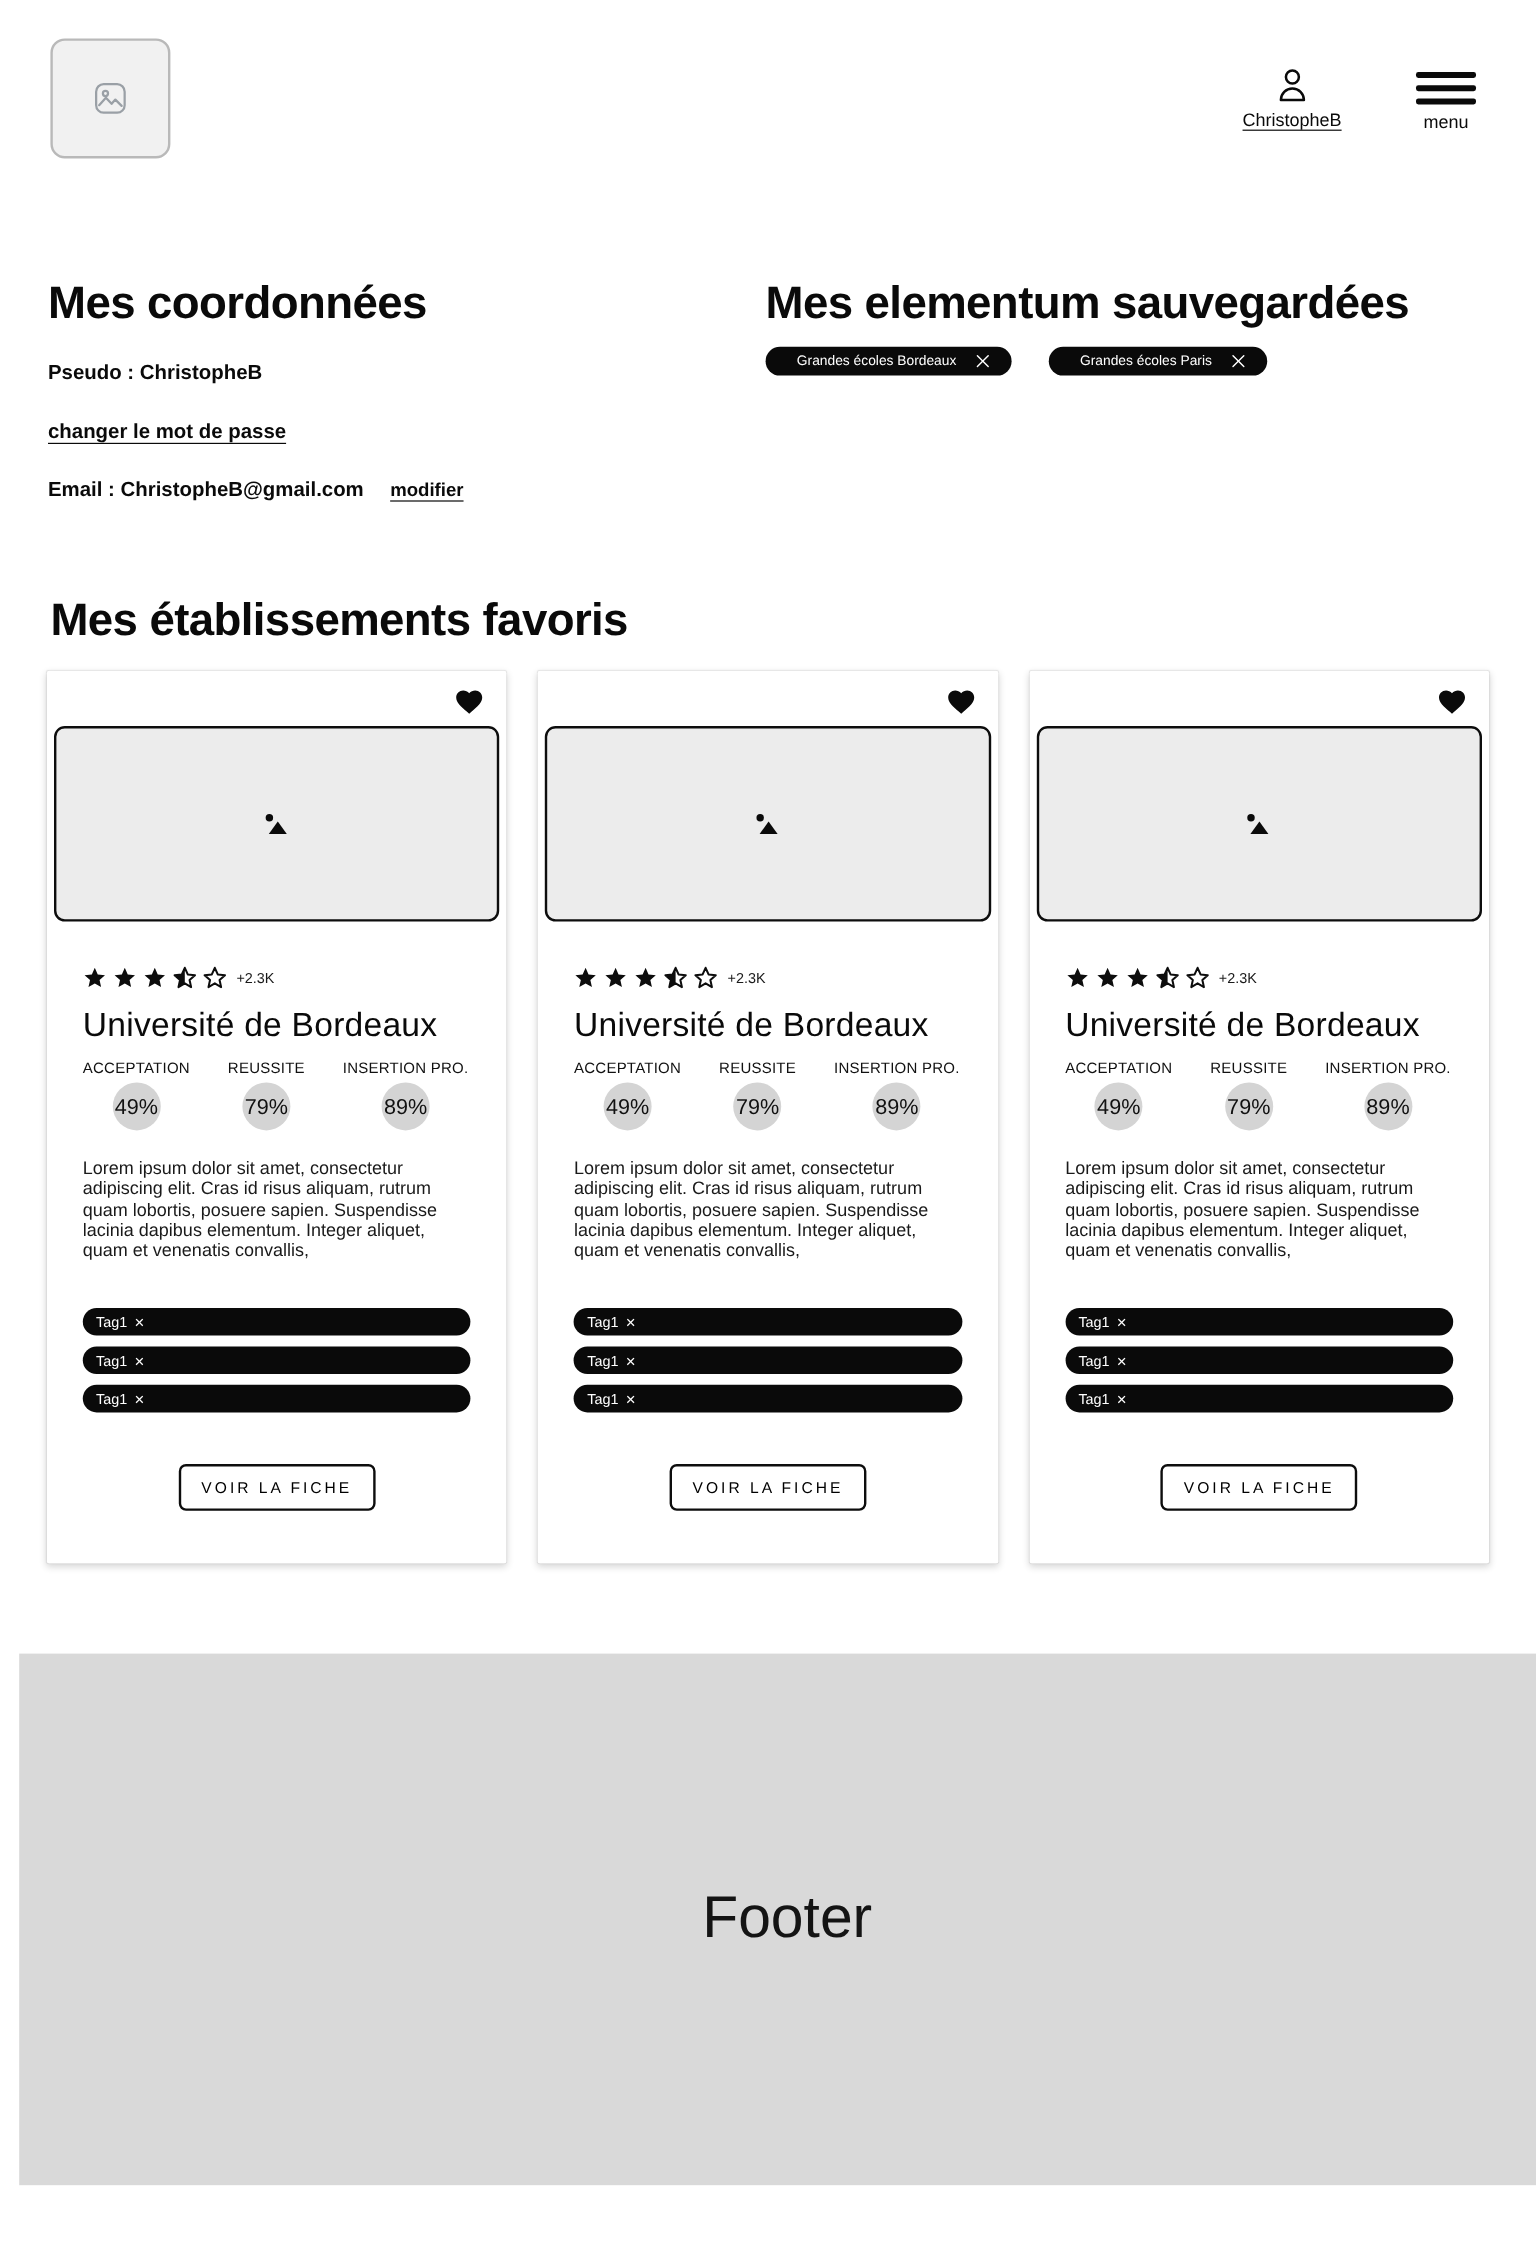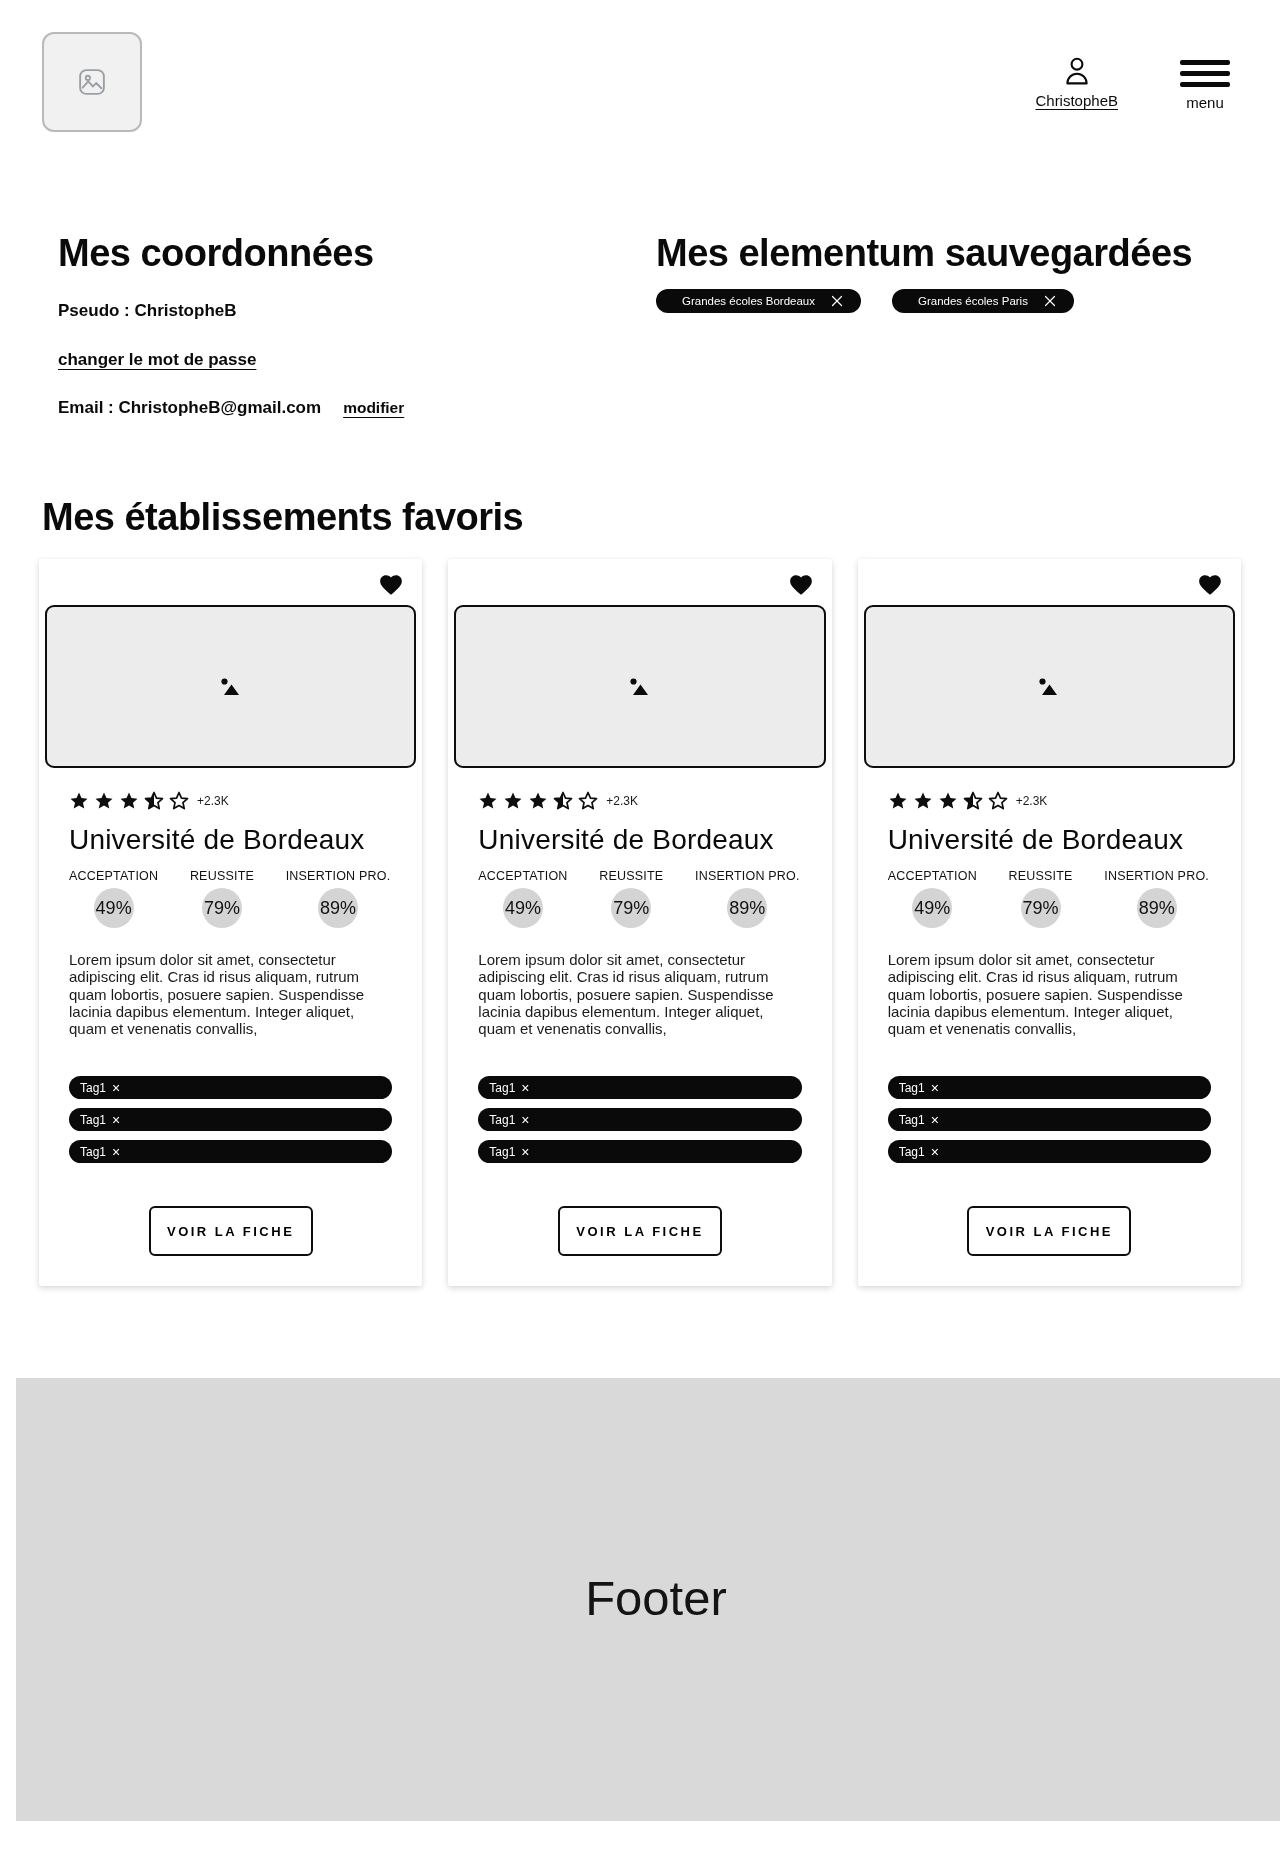--- a/index.html
+++ b/index.html
@@ -17,21 +17,21 @@
   }
   .header-right { display:flex; gap:62px; align-items:flex-start; padding-top:22px; padding-right:8px; }
   .user-block { display:flex; flex-direction:column; align-items:center; gap:2px; cursor:pointer; }
   .user-block .uname { font-size:15px; text-decoration:underline; text-underline-offset:3px; }
   .menu-block { display:flex; flex-direction:column; align-items:center; gap:7px; cursor:pointer; }
   .hamburger { display:flex; flex-direction:column; gap:6px; padding-top:6px; }
   .hamburger span { display:block; width:50px; height:5px; background:#0a0a0a; border-radius:2px; }
   .menu-block .mlabel { font-size:15px; }
 
   
-  .top-grid { display:grid; grid-template-columns:598px 1fr; padding:0 58px; margin-top:100px; align-items:start; }
+  .top-grid { display:grid; grid-template-columns:598px 1fr; padding:0 40px; margin-top:100px; align-items:start; }
   h1.section-title { font-size:38px; font-weight:800; letter-spacing:-0.5px; }
   .coord-line { font-size:17px; font-weight:700; }
   .coord-pseudo { margin-top:26px; }
   .coord-pass { margin-top:29px; display:inline-block; text-decoration:underline; text-underline-offset:4px; cursor:pointer; }
   .coord-email-row { margin-top:28px; display:flex; align-items:baseline; gap:22px; }
   .coord-modif { font-size:15.5px; font-weight:700; text-decoration:underline; text-underline-offset:4px; cursor:pointer; }
 
   .search-pills { display:flex; gap:31px; margin-top:14px; }
   .search-pill {
     background:#0a0a0a; color:#fff; border-radius:999px; height:24px;
@@ -45,42 +45,42 @@
   .card {
     background:#fff; border-radius:2px; box-shadow:0 2px 6px rgba(0,0,0,0.16), 0 0 1px rgba(0,0,0,0.1);
     padding-bottom:28px; display:flex; flex-direction:column;
   }
   .card-heart { display:flex; justify-content:flex-end; padding:13px 18px 9px 18px; }
   .card-heart svg { cursor:pointer; }
   .card-img {
     margin:0 6px; height:163px; background:#ececec; border:2px solid #0d0d0d; border-radius:9px;
     display:flex; align-items:center; justify-content:center;
   }
-  .card-body { padding:2px 30px; display:flex; flex-direction:column; flex:1; }
+  .card-body { padding:16px 30px; display:flex; flex-direction:column; flex:1; }
   .stars-row { display:flex; align-items:center; gap:5px; margin-top:21px; }
   .stars-row .rate-count { font-size:12px; margin-left:3px; color:#1a1a1a; }
   .card-title { margin-top:13px; font-size:28px; font-weight:400; letter-spacing:0.2px; }
   .stats-row { display:flex; justify-content:space-between; margin-top:13px; padding-right:2px; }
   .stat { display:flex; flex-direction:column; align-items:center; gap:5px; }
   .stat-label { font-size:12.5px; color:#111; letter-spacing:0.2px; }
   .stat-circle {
     width:40px; height:40px; border-radius:50%; background:#d4d4d4;
     display:flex; align-items:center; justify-content:center; font-size:18px; color:#111;
   }
   .card-desc { margin-top:23px; font-size:15px; line-height:1.15; color:#1a1a1a; }
   .tags-row { display:flex; gap:9px; margin-top:39px;flex-direction:column; }
   .tag-pill {
     background:#0a0a0a; color:#fff; border-radius:999px; height:23px;
     display:flex; align-items:center; gap:6px; padding:0 11px; font-size:12px;
   }
   .tag-pill .tag-x { font-size:14px; line-height:1; cursor:pointer; }
   .card-cta {
     margin:43px auto 0 auto; background:#fff; border:2px solid #0d0d0d; border-radius:6px;
-    width:164px; height:50px; display:flex; align-items:center; justify-content:center;
-    font-size:13px; font-weight:700; letter-spacing:2.5px; cursor:pointer; font-family:inherit;
+    width:164px; height:39px; display:flex; align-items:center; justify-content:center;
+    font-size:13px; font-weight:400; letter-spacing:2.5px; cursor:pointer; font-family:inherit;
   }
 
   
   .footer {
     position:absolute; top:1378px; left:16px; width:1280px; height:443px; background:#d9d9d9;
     display:flex; justify-content:center;
   }
   .footer .ftext { margin-top:192px; font-size:49px; font-weight:400; color:#141414; }
 
   svg { display:block; }

